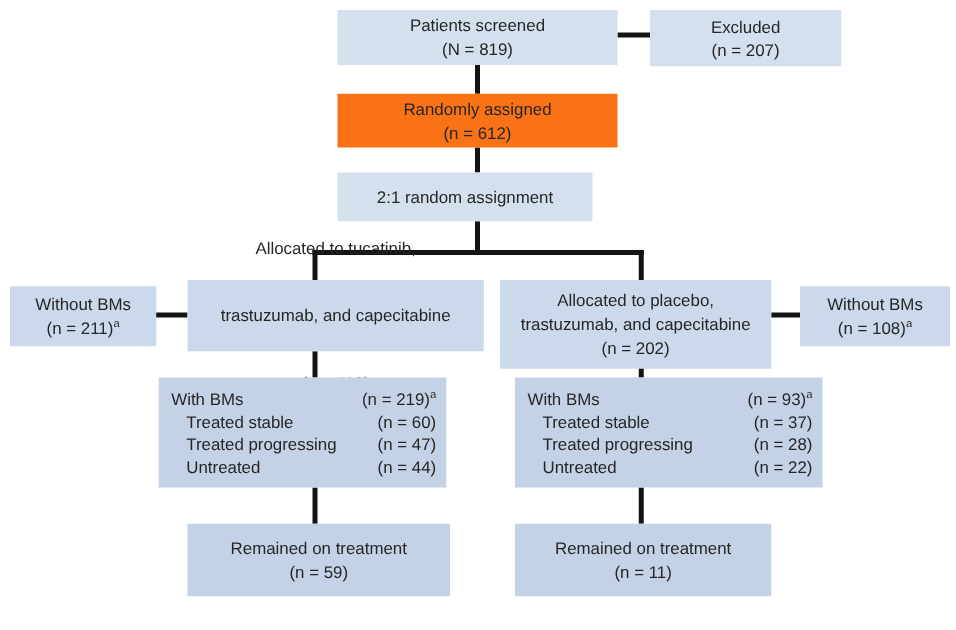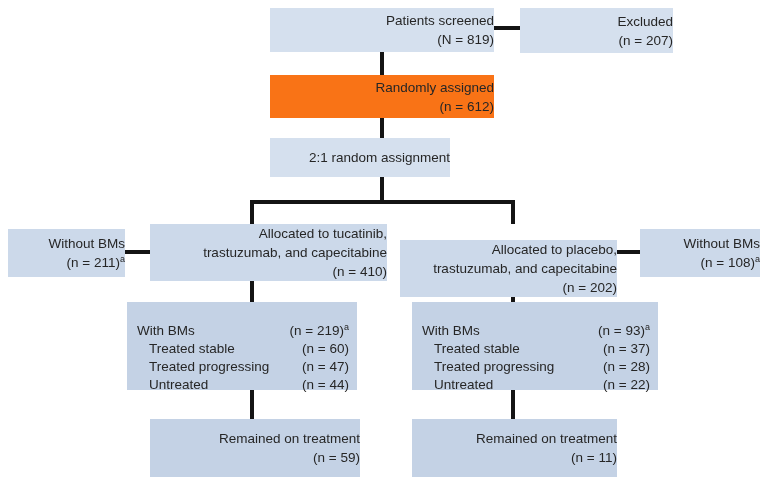--- a/index.html
+++ b/index.html
@@ -16,34 +16,34 @@
     font-size: 13.5px;
     color: #262626;
     overflow: hidden;
   }
   .box {
     position: absolute;
     box-sizing: border-box;
     display: flex;
     flex-direction: column;
     justify-content: center;
-    align-items: flex-end;
+    align-items: center;
     text-align: center;
     line-height: 19px;
   }
   .box .bl { white-space: nowrap; }
   sup {
     font-size: 9px;
     line-height: 0;
     vertical-align: super;
   }
   .listbox {
     position: absolute;
     box-sizing: border-box;
-    padding: 20px 8px 8px 10px;
+    padding: 9px 8px 8px 10px;
     line-height: 18px;
   }
   .lrow {
     display: flex;
     justify-content: space-between;
     white-space: nowrap;
   }
   .lrow .lbl.indent { padding-left: 12px; }
   .lrow .val {
     min-width: 70px;
@@ -83,36 +83,36 @@
   <div class="box" style="left: 520px; top: 8px; width: 153px; height: 45px; background: rgb(213, 224, 238);">
     <div class="bl">Excluded</div>
     <div class="bl">(n = 207)</div>
   </div>
 
   <div class="box" style="left: 270px; top: 75px; width: 224px; height: 43px; background: #f97316;">
     <div class="bl">Randomly assigned</div>
     <div class="bl">(n = 612)</div>
   </div>
 
-  <div class="box" style="left: 270px; top: 138px; width: 180px; height: 39px; background: rgb(213, 224, 238);">
+  <div class="box" style="left: 270px; top: 138px; width: 204px; height: 39px; background: rgb(213, 224, 238);">
     <div class="bl">2:1 random assignment</div>
   </div>
 
   <div class="box" style="left: 8px; top: 229px; width: 117px; height: 48px; background: rgb(204, 217, 234);">
     <div class="bl">Without BMs</div>
     <div class="bl"><span>(n = 211)</span><sup>a</sup></div>
   </div>
 
-  <div class="box" style="left: 150px; top: 224px; width: 237px; height: 57px; background: rgb(204, 217, 234);">
+  <div class="box" style="left: 150px; top: 224px; width: 237px; height: 57px; background: rgb(204, 217, 234); gap: 35px;">
     <div class="bl">Allocated to tucatinib,</div>
     <div class="bl">trastuzumab, and capecitabine</div>
     <div class="bl">(n = 410)</div>
   </div>
 
-  <div class="box" style="left: 400px; top: 224px; width: 217px; height: 57px; background: rgb(204, 217, 234); margin-top: 16px;">
+  <div class="box" style="left: 400px; top: 224px; width: 217px; height: 71px; background: rgb(204, 217, 234);">
     <div class="bl">Allocated to placebo,</div>
     <div class="bl">trastuzumab, and capecitabine</div>
     <div class="bl">(n = 202)</div>
   </div>
 
   <div class="box" style="left: 640px; top: 229px; width: 120px; height: 48px; background: rgb(204, 217, 234);">
     <div class="bl">Without BMs</div>
     <div class="bl"><span>(n = 108)</span><sup>a</sup></div>
   </div>
 

